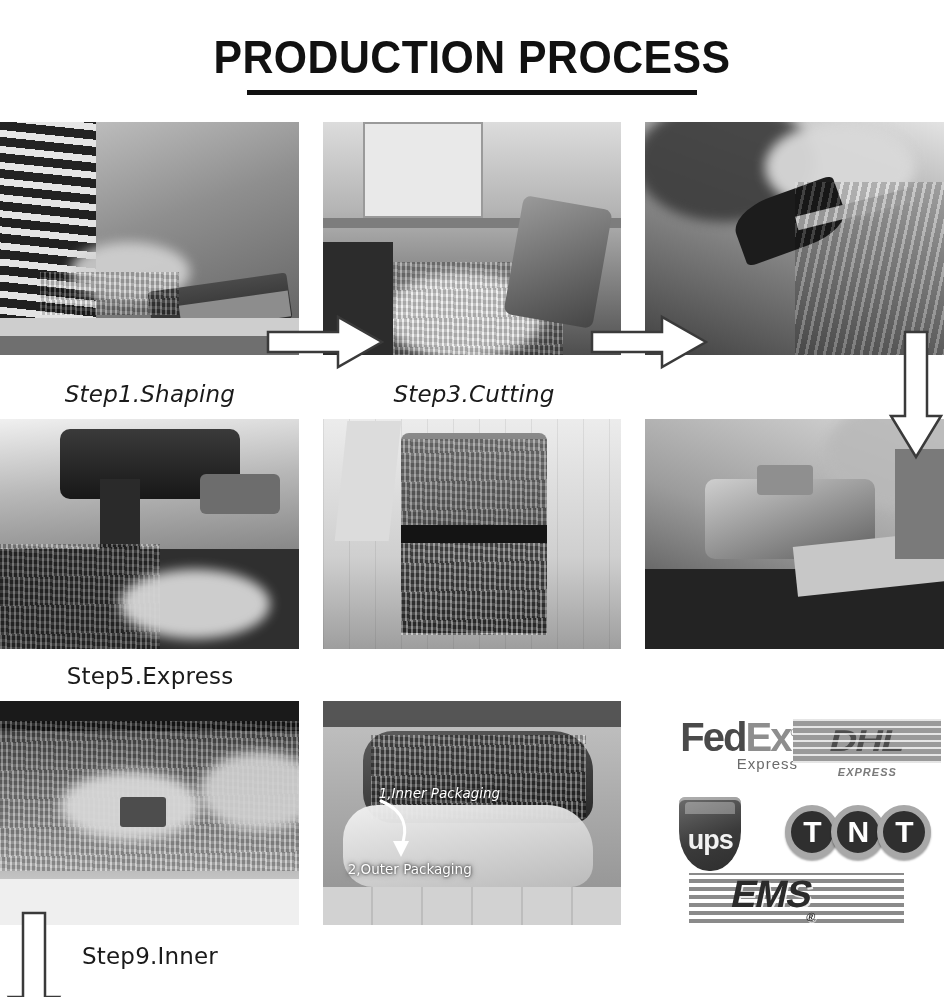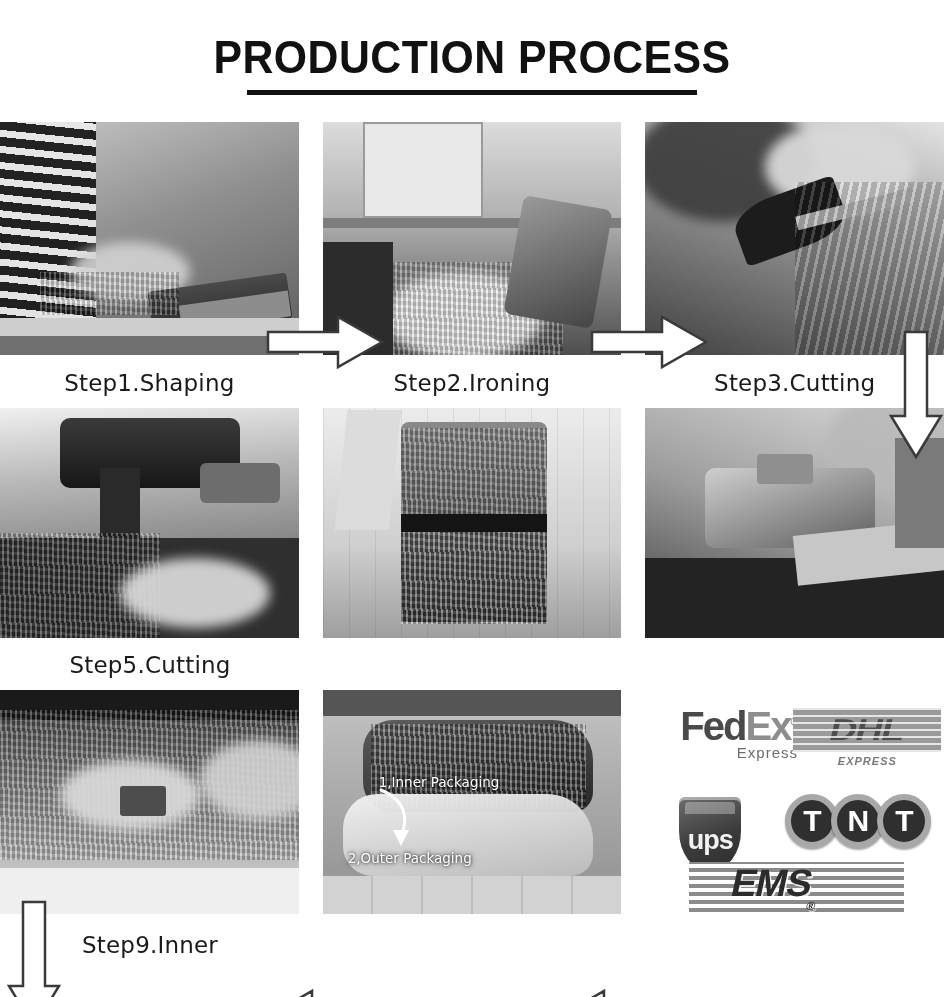--- a/index.html
+++ b/index.html
@@ -69,21 +69,21 @@
     gap: 24px;
   }
   .label {
     width: 300px;
     text-align: center;
     font-size: 23px;
     color: #1a1a1a;
     letter-spacing: 0.2px;
     font-family: "DejaVu Sans", sans-serif;
   }
-  .r1 .labels { padding: 15px 0 12px 0; }
+  .r1 .labels { padding: 26px 0 12px 0; font-style: italic; }
   .r2 .labels { padding: 14px 0 12px 0; }
   .r3 .labels { padding: 18px 0 0 0; }
 
   
   .ph { position: absolute; inset: 0; }
   .ph::before, .ph::after { content: ""; position: absolute; }
 
   
   .tex-stripe {
     position: absolute; inset: 0;
@@ -298,21 +298,20 @@
         <div class="blob" style="left:-10px;top:-20px;width:180px;height:120px;background:#3b3b3b;opacity:.9;"></div>
         <div class="blob" style="left:120px;top:0px;width:150px;height:90px;background:#e8d6c7;opacity:.95;"></div>
         <div class="bar" style="left:90px;top:70px;width:110px;height:58px;background:#1c1c1c;border-radius:40% 8% 40% 8%;transform:rotate(-20deg);"></div>
         <div class="bar" style="left:150px;top:80px;width:120px;height:14px;background:#cbb79a;transform:rotate(-14deg);"></div>
         <div class="tex-stripe" style="left:150px;top:60px;right:0;bottom:0;"></div>
       </div>
     </div>
 
     <div class="labels">
       <div class="label">Step1.Shaping</div>
-      <div class="label">Step2.Ironing</div>
       <div class="label">Step3.Cutting</div>
     </div>
 
     <div class="arrow" style="left:266px;top:192px;">
       <svg width="118" height="56" viewBox="0 0 118 56">
         <polygon points="2,18 72,18 72,3 116,28 72,53 72,38 2,38" fill="#ffffff" stroke="#3a3a3a" stroke-width="2.5"></polygon>
       </svg>
     </div>
     <div class="arrow" style="left:590px;top:192px;">
       <svg width="118" height="56" viewBox="0 0 118 56">
@@ -354,21 +353,21 @@
         <div class="blob" style="left:180px;top:-20px;width:160px;height:110px;background:#cbb69a;opacity:.85;"></div>
         <div class="bar" style="left:60px;top:60px;width:170px;height:80px;background:linear-gradient(160deg,#cfcfcf,#5e5e5e);border-radius:10px;"></div>
         <div class="bar" style="left:112px;top:46px;width:56px;height:30px;background:#8f8f8f;border-radius:4px;"></div>
         <div class="bar" style="left:0;top:150px;width:300px;height:80px;background:#232323;"></div>
         <div class="bar" style="left:150px;top:120px;width:150px;height:50px;background:#d9c4ad;transform:rotate(-6deg);"></div>
         <div class="bar" style="left:250px;top:30px;width:50px;height:110px;background:#7a7a7a;"></div>
       </div>
     </div>
 
     <div class="labels">
-      <div class="label">Step5.Cutting</div>
+      <div class="label">Step5.Express</div>
     </div>
 
     <div class="arrow" style="left:266px;top:580px;">
       <svg width="118" height="56" viewBox="0 0 118 56">
         <polygon points="116,18 46,18 46,3 2,28 46,53 46,38 116,38" fill="#ffffff" stroke="#3a3a3a" stroke-width="2.5"></polygon>
       </svg>
     </div>
     <div class="arrow" style="left:558px;top:580px;">
       <svg width="118" height="56" viewBox="0 0 118 56">
         <polygon points="116,18 46,18 46,3 2,28 46,53 46,38 116,38" fill="#ffffff" stroke="#3a3a3a" stroke-width="2.5"></polygon>
@@ -395,21 +394,21 @@
       </div>
 
       <div class="panel">
         <div class="ph" style="background:linear-gradient(180deg,#c4c4c4 0%,#ababab 45%,#8f8f8f 100%);"></div>
         <div class="bar" style="left:0;top:0;width:300px;height:26px;background:#555555;"></div>
         <div class="bar" style="left:40px;top:30px;width:230px;height:92px;background:linear-gradient(170deg,#6a5b4d,#2d251f);border-radius:30px 40px 20px 30px;"></div>
         <div class="tex-fur" style="left:48px;top:34px;width:215px;height:84px;opacity:.7;"></div>
         <div class="bar" style="left:20px;top:104px;width:250px;height:82px;background:linear-gradient(170deg,#f2f2f2,#bcbcbc);border-radius:34px 46px 22px 30px;opacity:.96;"></div>
         <div class="bar" style="left:0;top:186px;width:300px;height:38px;background:repeating-linear-gradient(90deg,#d2d2d2 0 48px,#bdbdbd 48px 50px);"></div>
 
-        <div class="pkg-note" style="left:56px;top:84px;">1,Inner Packaging</div>
+        <div class="pkg-note" style="left:56px;top:84px;font-style:italic;">1,Inner Packaging</div>
         <div class="pkg-arrow" style="left:52px;top:96px;">
           <svg width="70" height="64" viewBox="0 0 70 64">
             <path d="M6 4 C 30 14, 34 32, 26 50" fill="none" stroke="#ffffff" stroke-width="3" stroke-linecap="round"></path>
             <polygon points="26,60 18,44 34,44" fill="#ffffff"></polygon>
           </svg>
         </div>
         <div class="pkg-note" style="left:25px;top:160px;">2,Outer Packaging</div>
       </div>
 
       <div class="panel ship-panel">
@@ -423,21 +422,21 @@
           </div>
 
           <div class="logo" style="left:148px;top:18px;">
             <div class="dhl-box">
               <div class="dhl-word">DHL</div>
               <div class="dhl-stripes"></div>
             </div>
             <div class="dhl-sub">EXPRESS</div>
           </div>
 
-          <div class="logo" style="left:34px;top:107px;">
+          <div class="logo" style="left:34px;top:96px;">
             <div class="ups-shield">
               <div class="ups-text">ups</div>
             </div>
           </div>
 
           <div class="logo" style="left:140px;top:104px;">
             <div class="tnt-wrap">
               <div class="tnt-ring">
                   <span>T</span>
                 </div>

